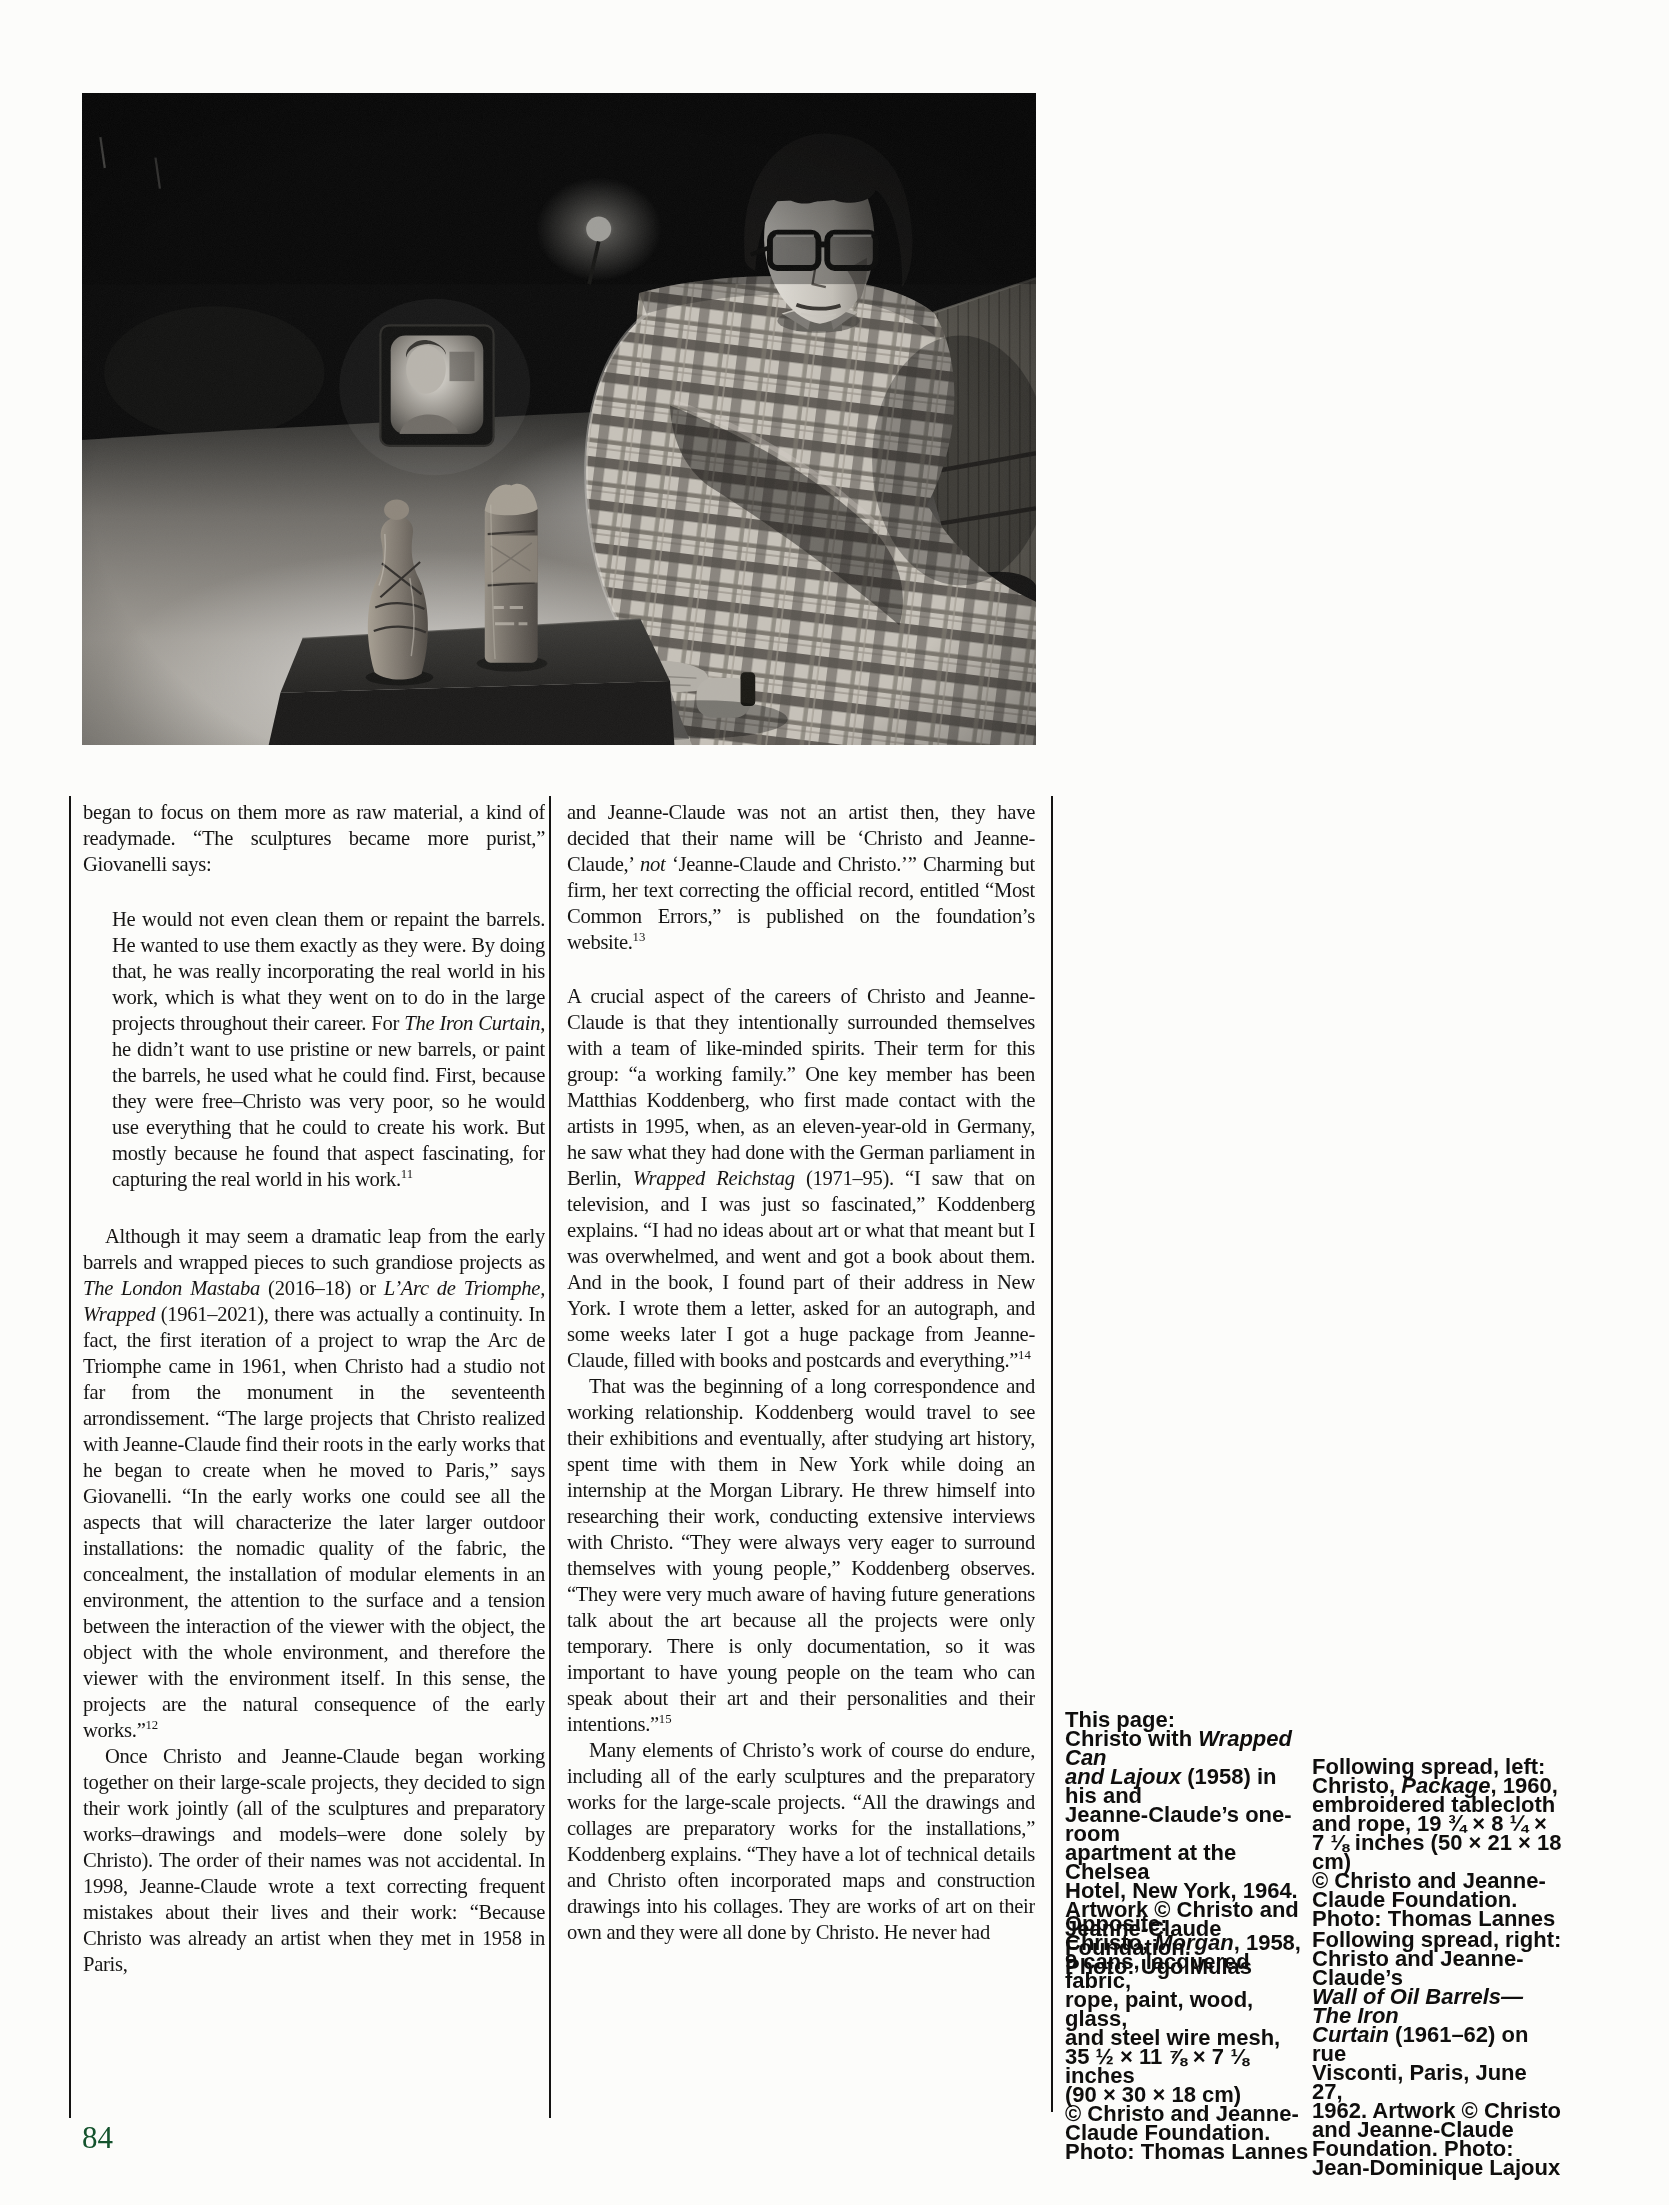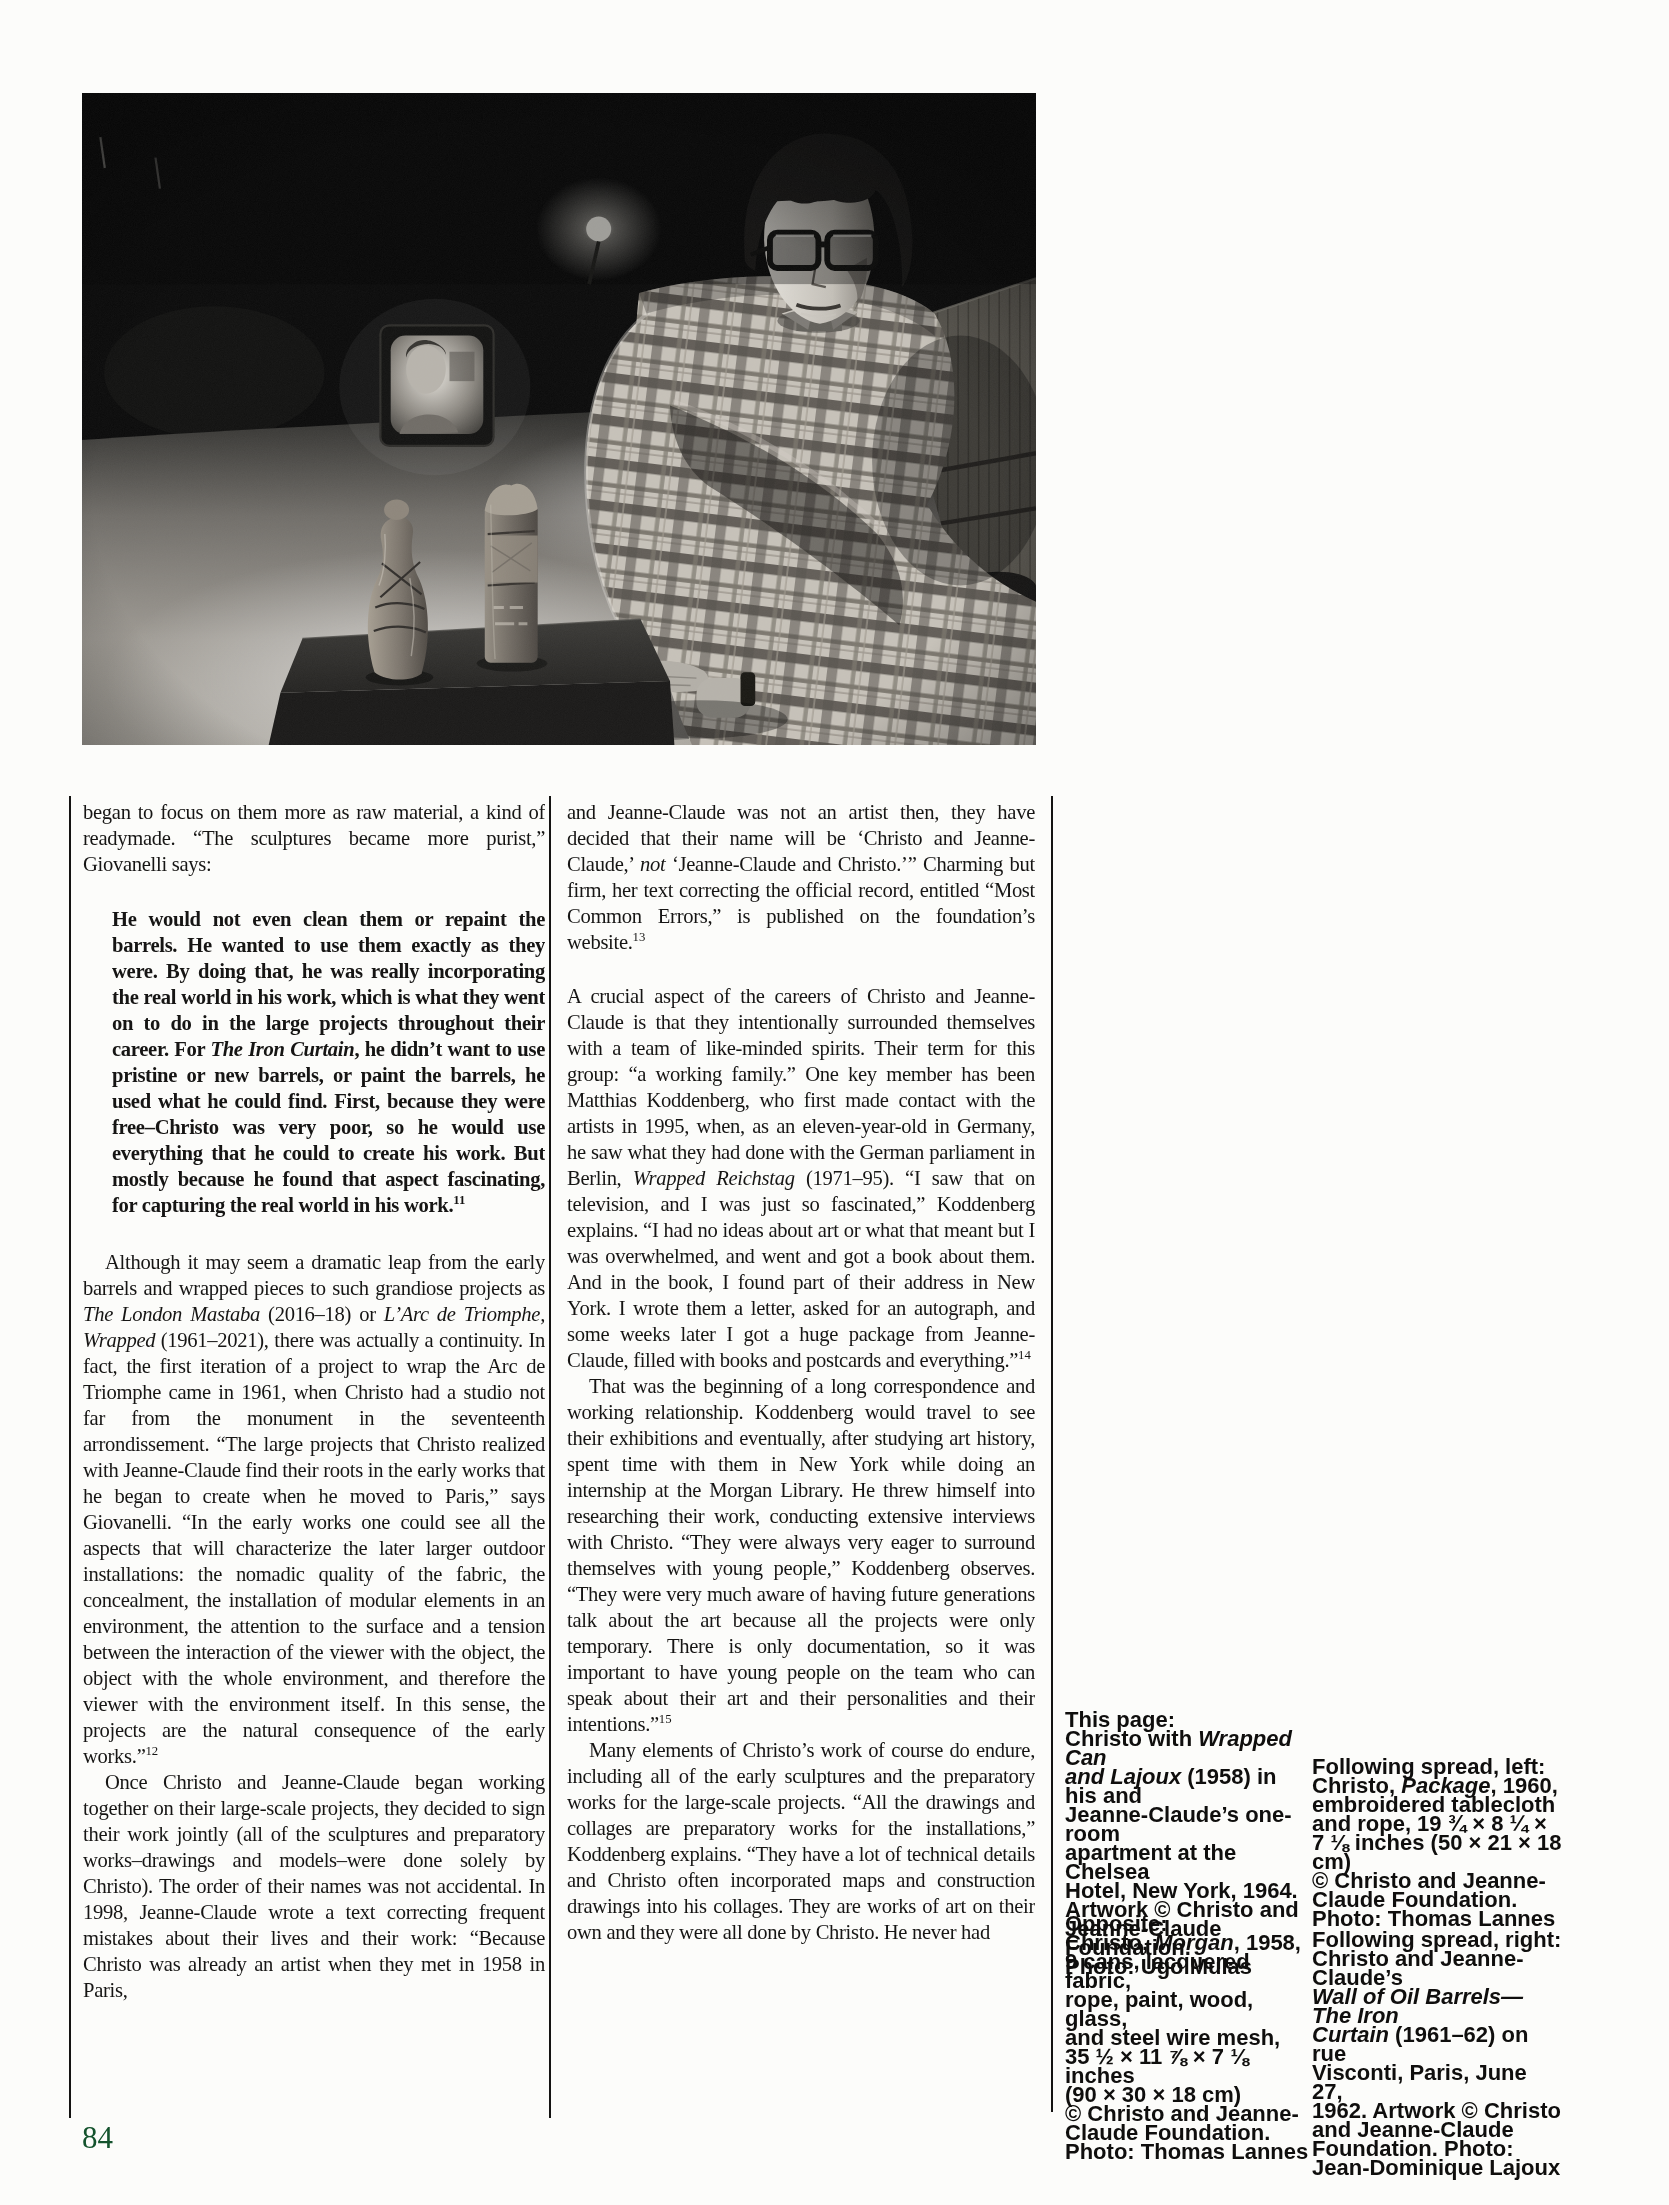--- a/index.html
+++ b/index.html
@@ -11,21 +11,21 @@
   .vrule{position:absolute;width:2.2px;background:#141312;}
   .rule-left{left:69px;top:796px;height:1322px;}
   .rule-mid{left:549px;top:796px;height:1322px;}
   .rule-cap{left:1051px;top:796px;height:1316px;}
   .bodycol{position:absolute;top:799px;font-size:20.6px;line-height:26px;letter-spacing:-0.015em;
            text-align:justify;overflow:hidden;height:1331px;}
   .bodycol p{margin:0;}
   #col1{left:83px;width:462px;}
   #col2{left:567px;width:468px;}
   p.ind{text-indent:22px;}
-  p.quote{margin:29px 0 31px 29px;font-weight:bold;}
+  p.quote{margin:29px 0 31px 29px;}
   p.sect{margin-top:28px;}
   sup{font-size:0.62em;line-height:0;vertical-align:super;letter-spacing:0;}
   em{font-style:italic;text-align:right;}
   .cap{position:absolute;font-family:"Liberation Sans","DejaVu Sans",sans-serif;
        font-weight:700;font-size:22px;line-height:19px;color:#0f0e0d;white-space:pre-line;
        letter-spacing:0;}
   #capA1{left:1065px;top:1710px;width:244px;}
   #capA2{left:1065px;top:1914px;width:244px;}
   #capB1{left:1312px;top:1757px;width:250px;}
   #capB2{left:1312px;top:1930px;width:250px;}

